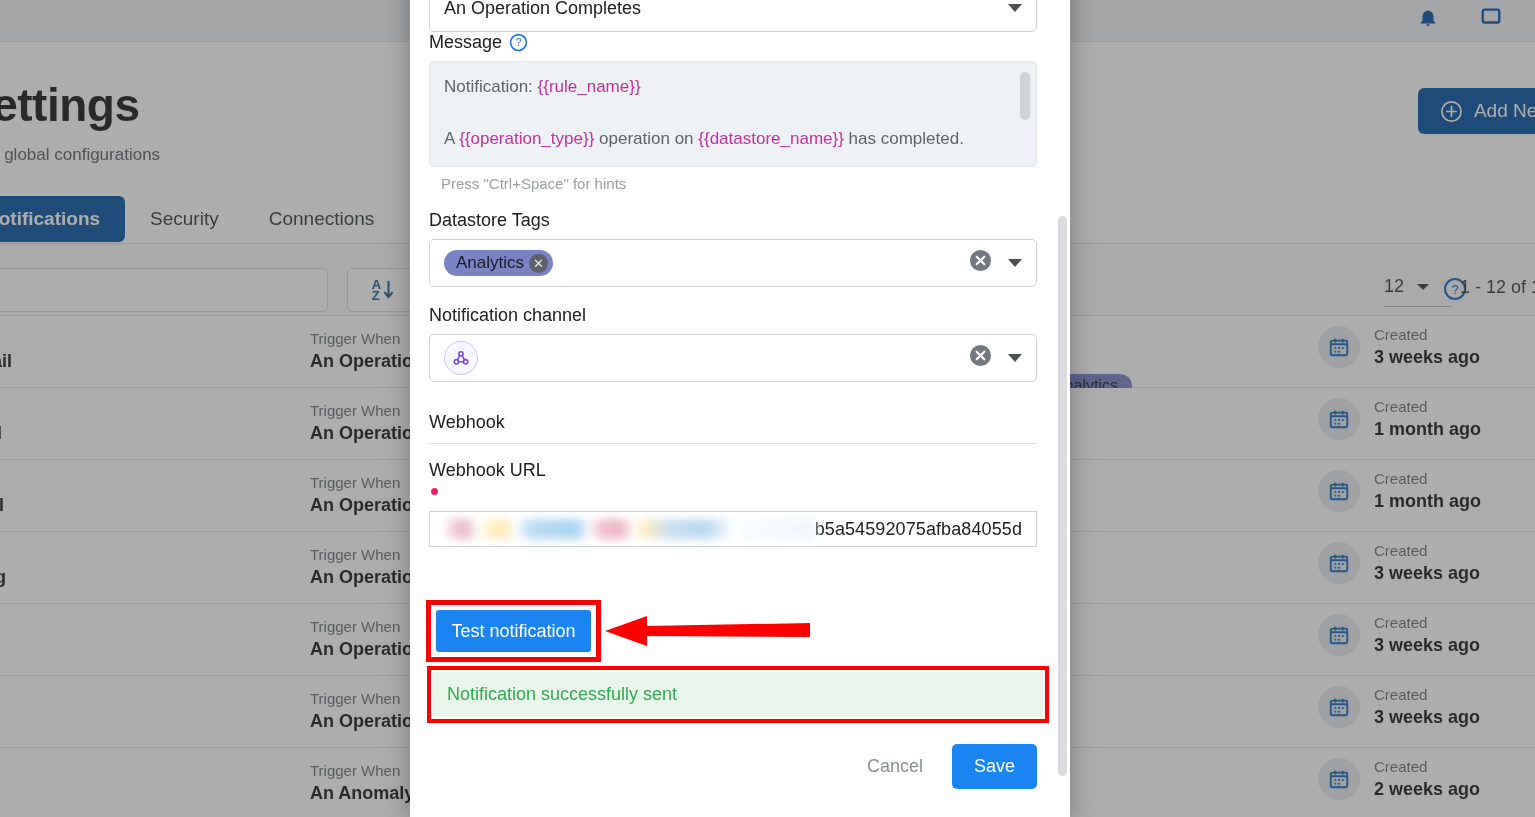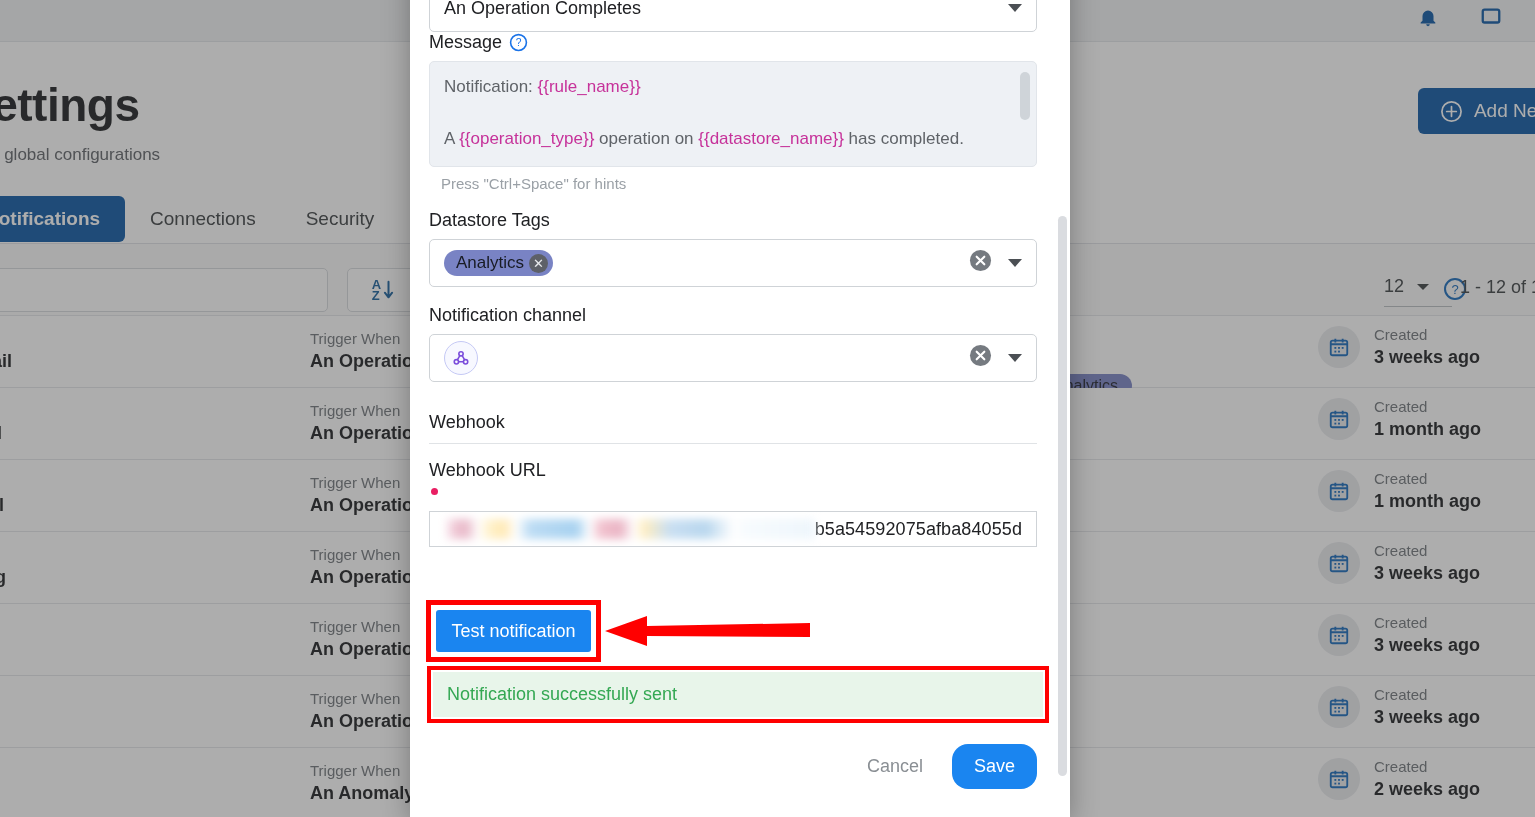--- a/index.html
+++ b/index.html
@@ -261,21 +261,21 @@
   .footer-row {
     position: absolute; left: 0; top: 790px; width: 646px;
     display: flex; align-items: center; justify-content: flex-end; gap: 15px;
     padding-right: 19px;
   }
   #cancel-button {
     font-size: 18px; color: #8a8f94; padding: 10px 14px;
   }
   #save-button {
     background: #1a85f0; color: #fff; font-size: 18px;
-    padding: 12px 22px; border-radius: 16px;
+    padding: 12px 22px; border-radius: 5px;
   }
 </style>
 </head>
 <body>
 
 <div id="bg-page">
 
   <div id="bg-topbar">
     <span class="topbar-icon" style="left:1415px;">
       <svg viewBox="0 0 24 24">
@@ -300,24 +300,24 @@
       </svg>
     </span>
     <span>Add New</span>
   </div>
 
   <div id="bg-tabs">
     <div class="bg-tab active">
       <span>Notifications</span>
     </div>
     <div class="bg-tab">
+      <span>Security</span>
+    </div>
+    <div class="bg-tab">
       <span>Connections</span>
-    </div>
-    <div class="bg-tab">
-      <span>Security</span>
     </div>
   </div>
   <div id="bg-tabs-rule"></div>
 
   <div id="bg-toolbar"></div>
 
   <div id="bg-search">
     
   </div>
 

